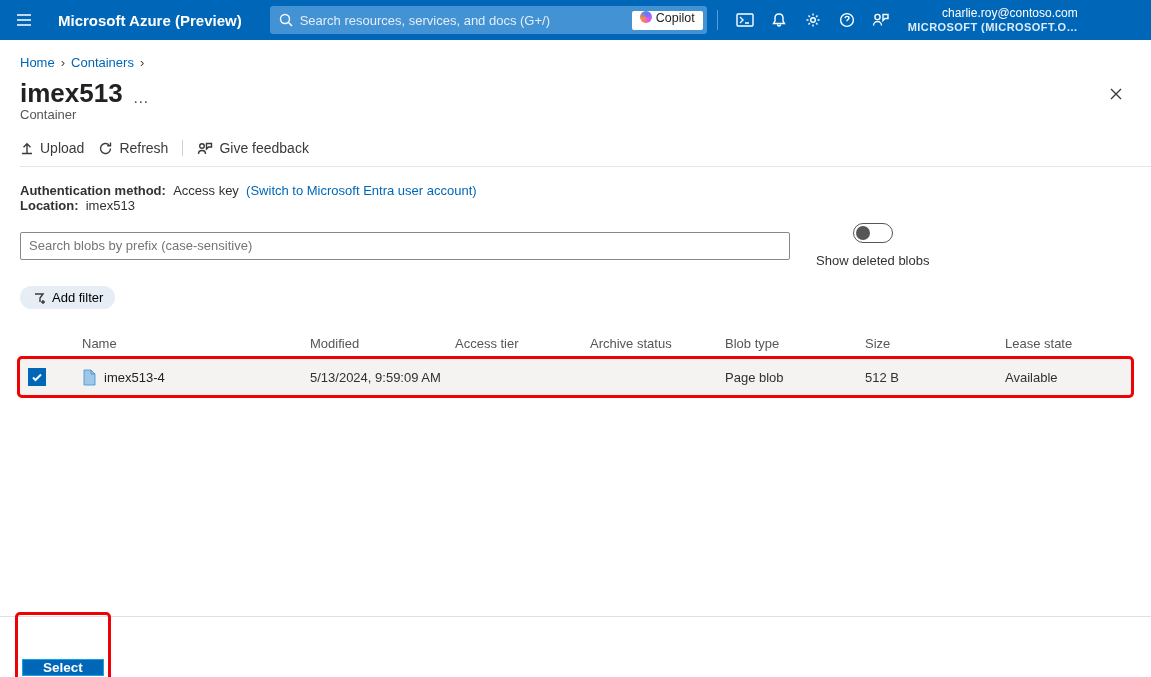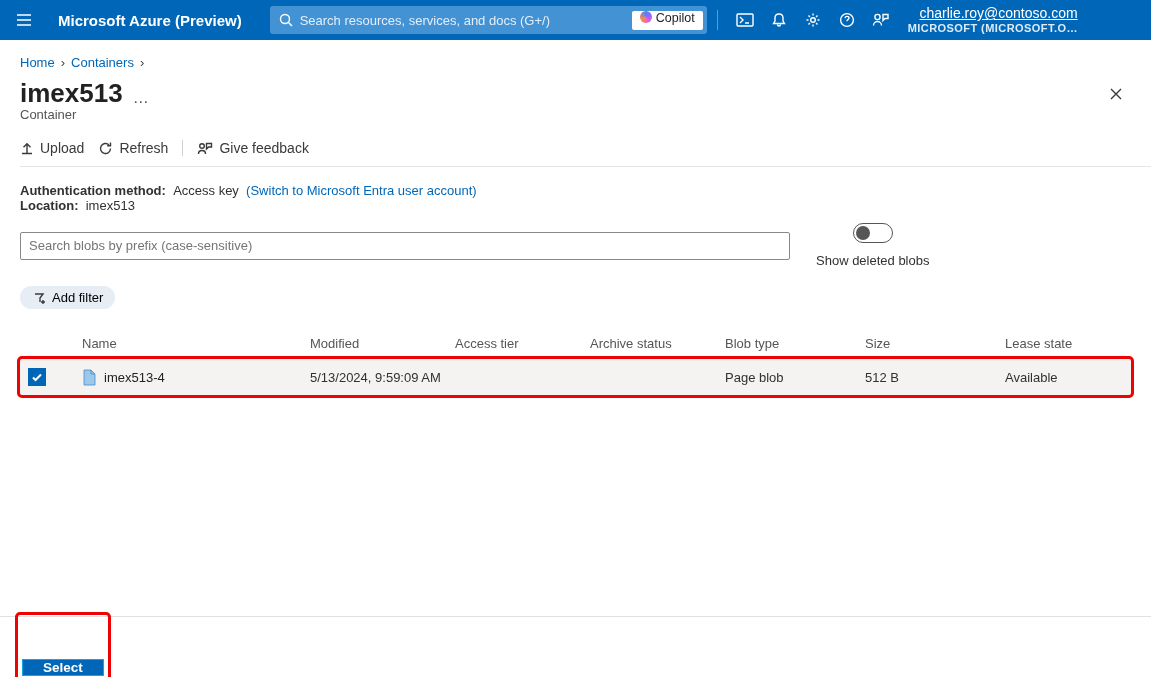--- a/index.html
+++ b/index.html
@@ -10,21 +10,21 @@
   .brand { font-weight:700; font-size:15px; margin-left:20px; white-space:nowrap;text-align:right; }
   .searchwrap { margin-left:28px; height:28px; width:437px; background:#4392d3; border-radius:3px; display:flex; align-items:center; padding:0 4px 0 8px; }
   .search-icon { width:16px; height:16px; display:flex; align-items:center; justify-content:center; color:#fff;}
   .search-input { flex:1; border:none; outline:none; background:transparent; color:#fff; font-size:13px; padding:2px 6px;}
   .search-input::placeholder{color:#e3eefa;}
   .copilot { height:19px; padding:0 8px; background:#fff; border-radius:2px; display:flex; align-items:flex-start; gap:4px; color:#222; font-size:12.5px;}
   .copilot-dot{width:12px;height:12px;border-radius:50%;background:conic-gradient(#4e7fff,#d056ff,#ff8a3d,#4e7fff);}
   .topbar .sep { width:1px; height:20px; background:rgba(255,255,255,.35); margin:0 10px;}
   .topicon { width:34px; height:40px; display:flex; align-items:center; justify-content:center; cursor:pointer;}
   .account { text-align:right; margin-left:10px; line-height:1.1;}
-  .account .email{font-size:14px;text-decoration:underline;}
+  .account .email{font-size:12px;}
   .account .tenant{font-size:11px; font-weight:600; letter-spacing:.04em; color:#dcebf8; max-width:170px; overflow:hidden; text-overflow:ellipsis; white-space:nowrap;}
 
   
   .content { padding:15px 20px 0 20px; height:570px; position:relative;}
   .crumbs { font-size:13px; color:#0067b8; display:flex; align-items:center; gap:6px;}
   .crumbs .chev{color:#454545;}
   .titleRow{display:flex; align-items:center; gap:10px; margin-top:8px;}
   .pageTitle{font-size:26px; font-weight:600; color:#222;}
   .dots{ letter-spacing:2px; color:#555; cursor:pointer; font-size:16px; position:relative; top:4px;}
   .closeX{ margin-left:auto; width:30px; height:30px; display:flex; align-items:center; justify-content:center; cursor:pointer; color:#666;}

